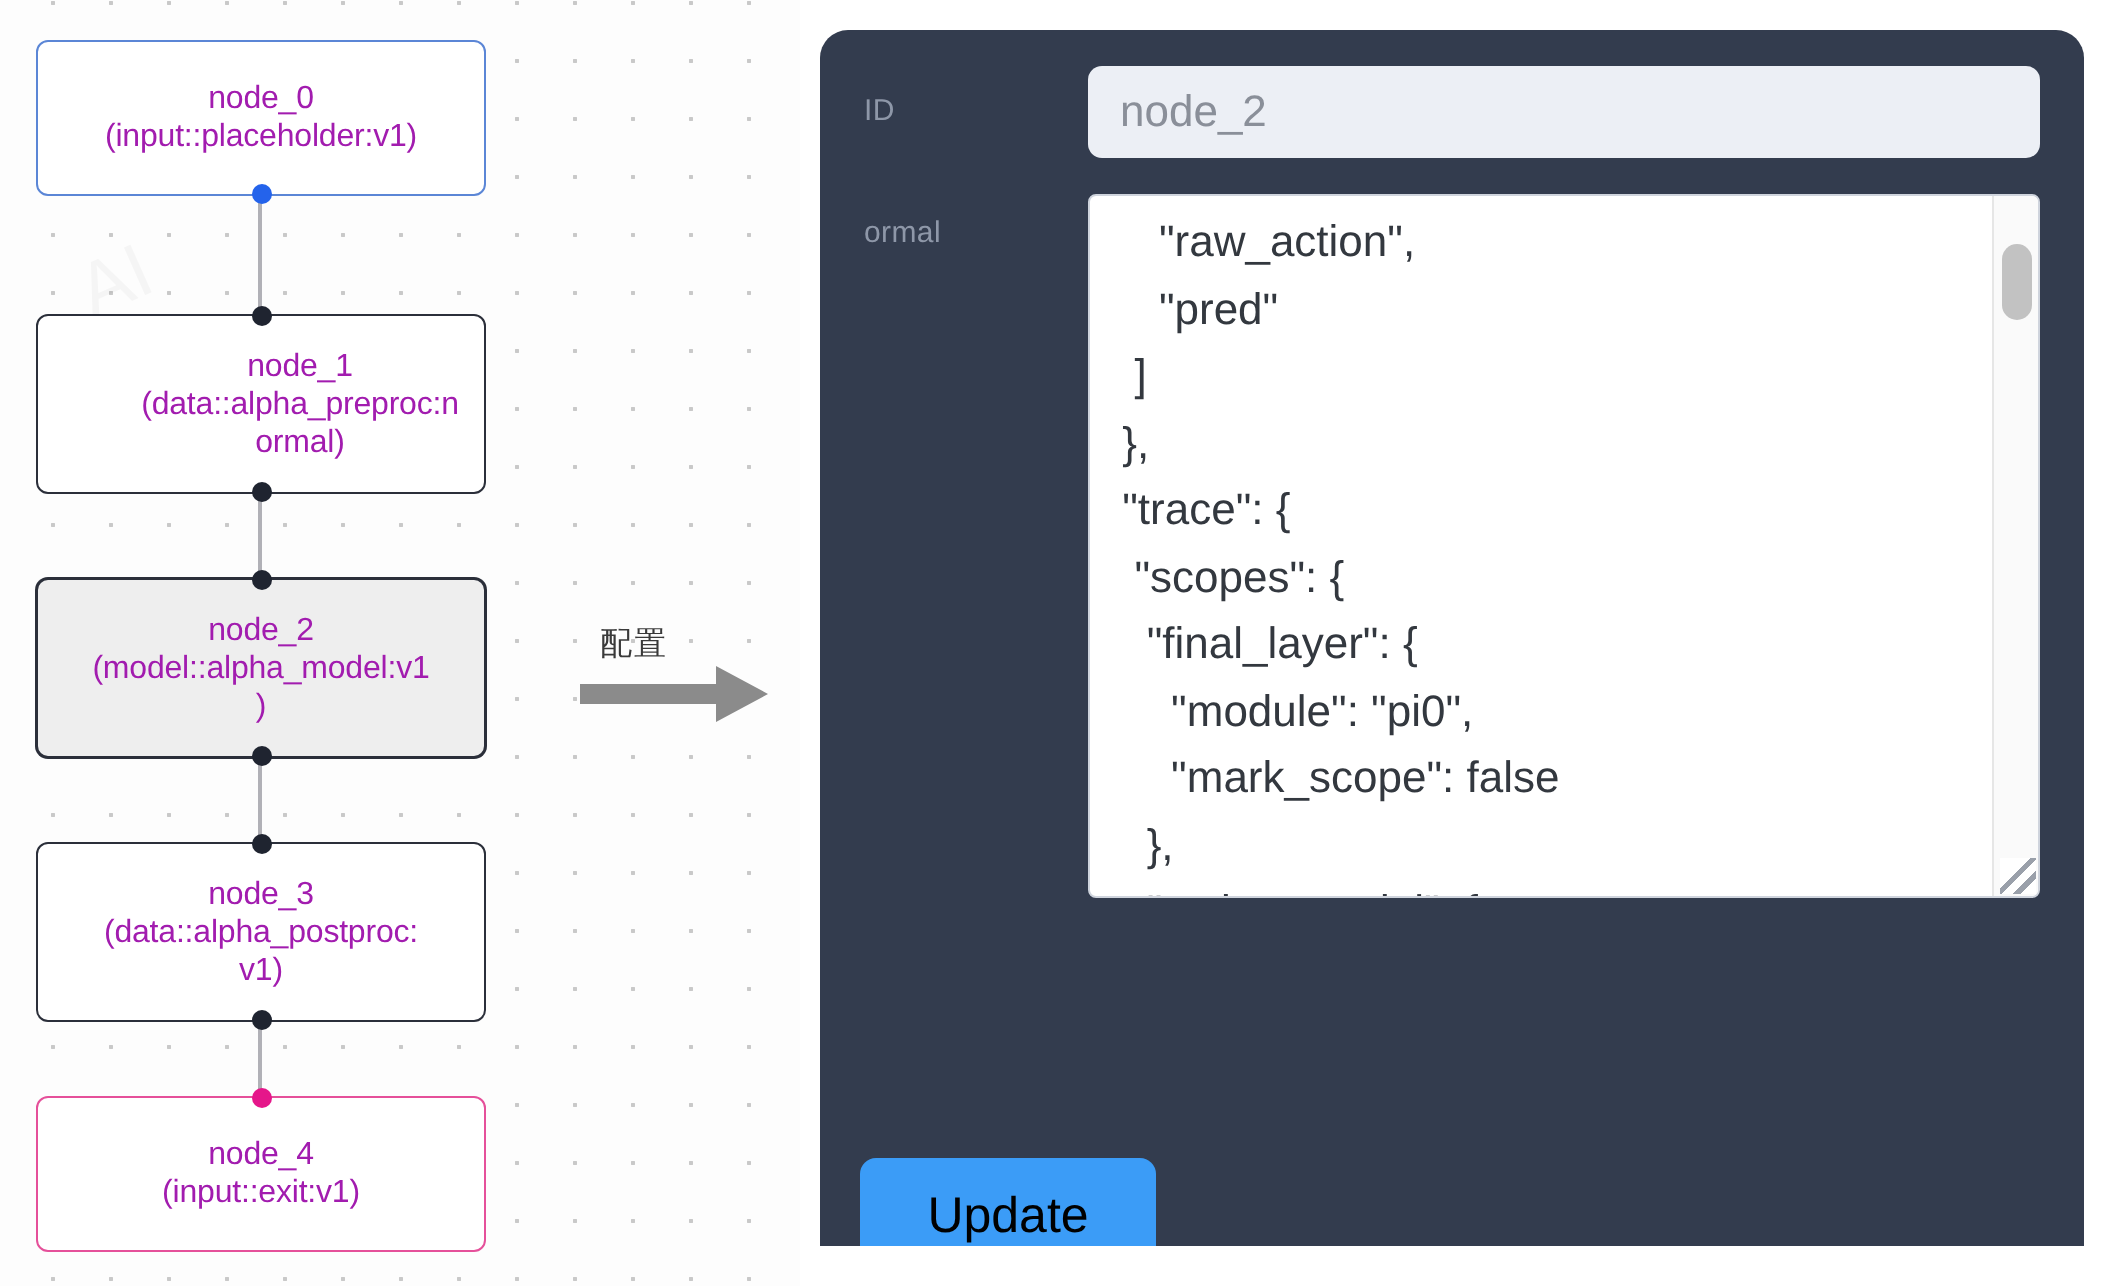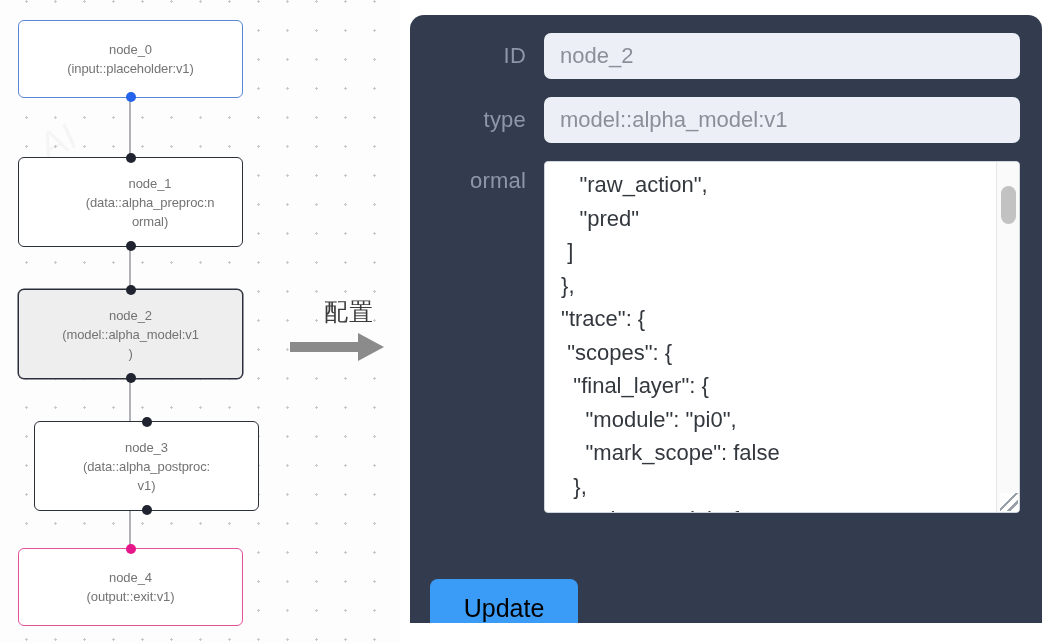--- a/index.html
+++ b/index.html
@@ -45,22 +45,22 @@
     left: 18px;
     width: 225px;
     box-sizing: border-box;
     border: 1.6px solid #2b2f3a;
     border-radius: 6px;
     background: #ffffff;
     display: flex;
     align-items: center;
     justify-content: center;
     text-align: center;
-    color: #737373;
-    font-size: 13px;
+    color: #a21caf;
+    font-size: 16px;
     line-height: 19px;
     padding: 4px 8px;
     letter-spacing: -0.1px;
   }
   .node-label { white-space: pre-line; }
 
   .node.is-input  { border-color: #5b86d6; }
   .node.is-output { border-color: #e5509a; }
   .node.is-selected {
     background: #eeeeee;
@@ -86,26 +86,25 @@
   #annotation {
     position: absolute;
     left: 288px;
     top: 296px;
     width: 110px;
     height: 70px;
   }
   #annotation-label {
     position: absolute;
     left: 12px;
-    top: 0;
-    font-size: 24px;
+    top: 16px;
+    font-size: 16px;
     color: #3a3a3a;
     letter-spacing: 1px;
     white-space: nowrap;
-    margin-left: 24px;
   }
   #annotation-arrow {
     position: absolute;
     left: 0;
     top: 34px;
   }
 
   
   #config-panel {
     position: absolute;
@@ -121,25 +120,25 @@
   }
 
   .field-row {
     display: flex;
     align-items: flex-start;
     margin-bottom: 18px;
   }
   .field-label {
     width: 112px;
     flex: 0 0 112px;
-    text-align: right;
+    text-align: left;
     padding-right: 18px;
     box-sizing: border-box;
     color: #8e97a8;
-    font-size: 22px;
+    font-size: 15px;
     line-height: 46px;
     letter-spacing: 0.2px;
   }
   .field-input {
     flex: 1 1 auto;
     background: #eceff5;
     border: none;
     border-radius: 7px;
     height: 46px;
     padding: 0 16px;
@@ -263,53 +262,49 @@
           <span class="handle top"></span>
           <span class="handle bottom"></span>
         </div>
         <div class="node is-selected" style="top: 289px; height: 90px;">
           <div class="node-label">node_2
 (model::alpha_model:v1
 )</div>
           <span class="handle top"></span>
           <span class="handle bottom"></span>
         </div>
-        <div class="node" style="top: 421px; height: 90px; margin-left: 16px;">
+        <div class="node" style="top: 421px; height: 90px;">
           <div class="node-label">node_3
 (data::alpha_postproc:
 v1)</div>
           <span class="handle top"></span>
           <span class="handle bottom"></span>
         </div>
         <div class="node is-output" style="top: 548px; height: 78px;">
           <div class="node-label">node_4
-(output::exit:v1)</div>
+(input::exit:v1)</div>
           <span class="handle top"></span>
         </div>
       </div>
   </div>
 
   <div id="annotation">
     <div id="annotation-label">配置</div>
     <svg id="annotation-arrow" width="100" height="34" viewBox="0 0 100 34">
       <path d="M2 12 L70 12 L70 3 L96 17 L70 31 L70 22 L2 22 Z" fill="#8b8b8b"></path>
     </svg>
   </div>
 
   <div id="config-panel">
 
     <div class="field-row">
       <div class="field-label">ID</div>
       <input class="field-input" type="text" value="node_2" style="">
     </div>
 
-    <div class="field-row">
-      <div class="field-label">type</div>
-      <input class="field-input" type="text" value="model::alpha_model:v1" style="">
-    </div>
 
     <div class="field-row config-row">
       <div class="field-label">ormal</div>
       <div class="textarea-wrap">
         <textarea id="config-textarea" style="">    "raw_action",
     "pred"
   ]
  },
  "trace": {
   "scopes": {

